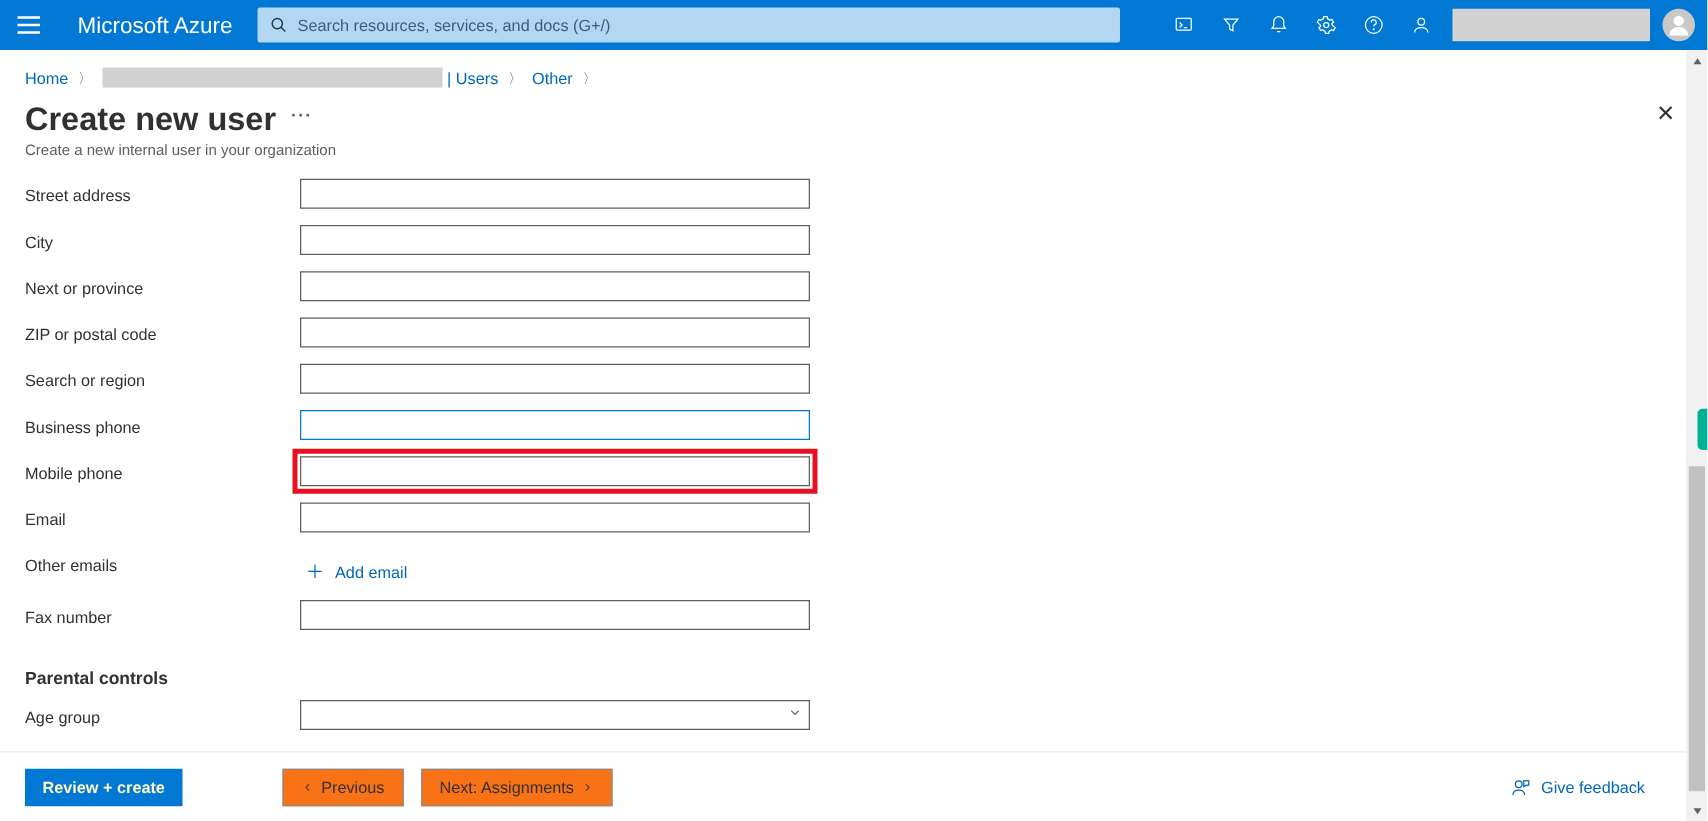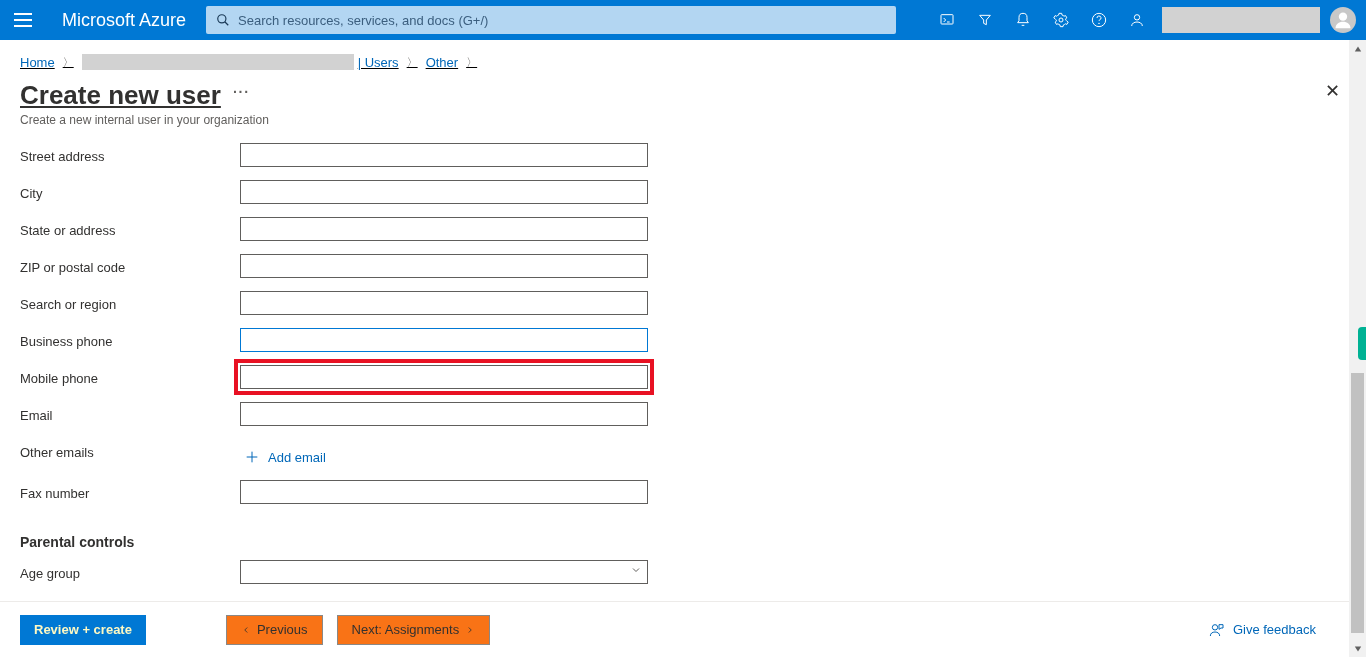--- a/index.html
+++ b/index.html
@@ -15,29 +15,29 @@
 .search-wrap input { flex: 1; border: none; background: transparent; outline: none; font-size: 13px; color: #0f766e; }
 .search-wrap input::placeholder { color: #3b5e7e; }
 .topbar-spacer { flex: 1; }
 .icon-btn { width: 38px; height: 40px; display: flex; align-items: center; justify-content: center; cursor: pointer; }
 .icon-btn svg { width: 16px; height: 16px; fill: none; stroke: #fff; stroke-width: 1.5; }
 .tenant-box { width: 158px; height: 26px; background: #d2d2d2; margin: 0 6px; }
 .avatar { width: 26px; height: 26px; border-radius: 50%; background: #c8c8c8; display:flex; align-items:center; justify-content:center; margin-left:4px;}
 .avatar svg { width:20px; height:20px; fill:#fff; }
 
 
-.breadcrumb { padding: 14px 20px 4px; font-size: 13px; display:flex; align-items:center; gap:4px;text-decoration:underline;}
+.breadcrumb { padding: 14px 20px 4px; font-size: 13px; display:flex; align-items:center; gap:4px;}
 .breadcrumb a { color: #0067b8; text-decoration: none; cursor:pointer;}
 .breadcrumb .sep { color:#605e5c; font-size:11px; margin:0 4px;}
 .crumb-mask { display:inline-block; width:272px; height:16px; background:#d2d2d2; vertical-align:middle;}
 
 
 .page-head { padding: 6px 20px 0; position: relative; }
 .page-title-row { display:flex; align-items:center; gap:12px;}
-.page-title { font-size: 26px; font-weight: 600; color:#323130;text-decoration:underline;}
+.page-title { font-size: 26px; font-weight: 600; color:#323130;}
 .page-sub { font-size: 12px; color:#605e5c; margin-top:2px;}
 .ell { color:#605e5c; letter-spacing:1px; font-weight:600; font-size:14px; cursor:pointer; line-height:10px; position:relative; top:-4px;}
 .close-x { position:absolute; right:26px; top:6px; cursor:pointer; font-size:18px; color:#323130;}
 
 
 .form-area { position:absolute; top:135px; left:0; right:0; bottom:60px; overflow:hidden; padding: 8px 20px 0;}
 .form-row { display:flex; align-items:flex-start; min-height:36px; margin-bottom: 1px;}
 .form-lbl { width:220px; font-size:13px; color:#323130; padding-top:6px;}
 .form-ctl input[type=text]{ width:408px; height:24px; border:1px solid #605e5c; padding:0 6px; font-size:13px; outline:none; }
 .form-ctl input.focused { border:1px solid #0078d4; }
@@ -153,21 +153,21 @@
 
   <div class="form-row">
     <div class="form-lbl">Street address</div>
     <div class="form-ctl"><input type="text" value="" style=""></div>
   </div>
   <div class="form-row">
     <div class="form-lbl">City</div>
     <div class="form-ctl"><input type="text" value="" style=""></div>
   </div>
   <div class="form-row">
-    <div class="form-lbl">State or address</div>
+    <div class="form-lbl">Next or province</div>
     <div class="form-ctl"><input type="text" value="" style=""></div>
   </div>
   <div class="form-row">
     <div class="form-lbl">ZIP or postal code</div>
     <div class="form-ctl"><input type="text" value="" style=""></div>
   </div>
   <div class="form-row">
     <div class="form-lbl">Search or region</div>
     <div class="form-ctl"><input type="text" value="" style=""></div>
   </div>

